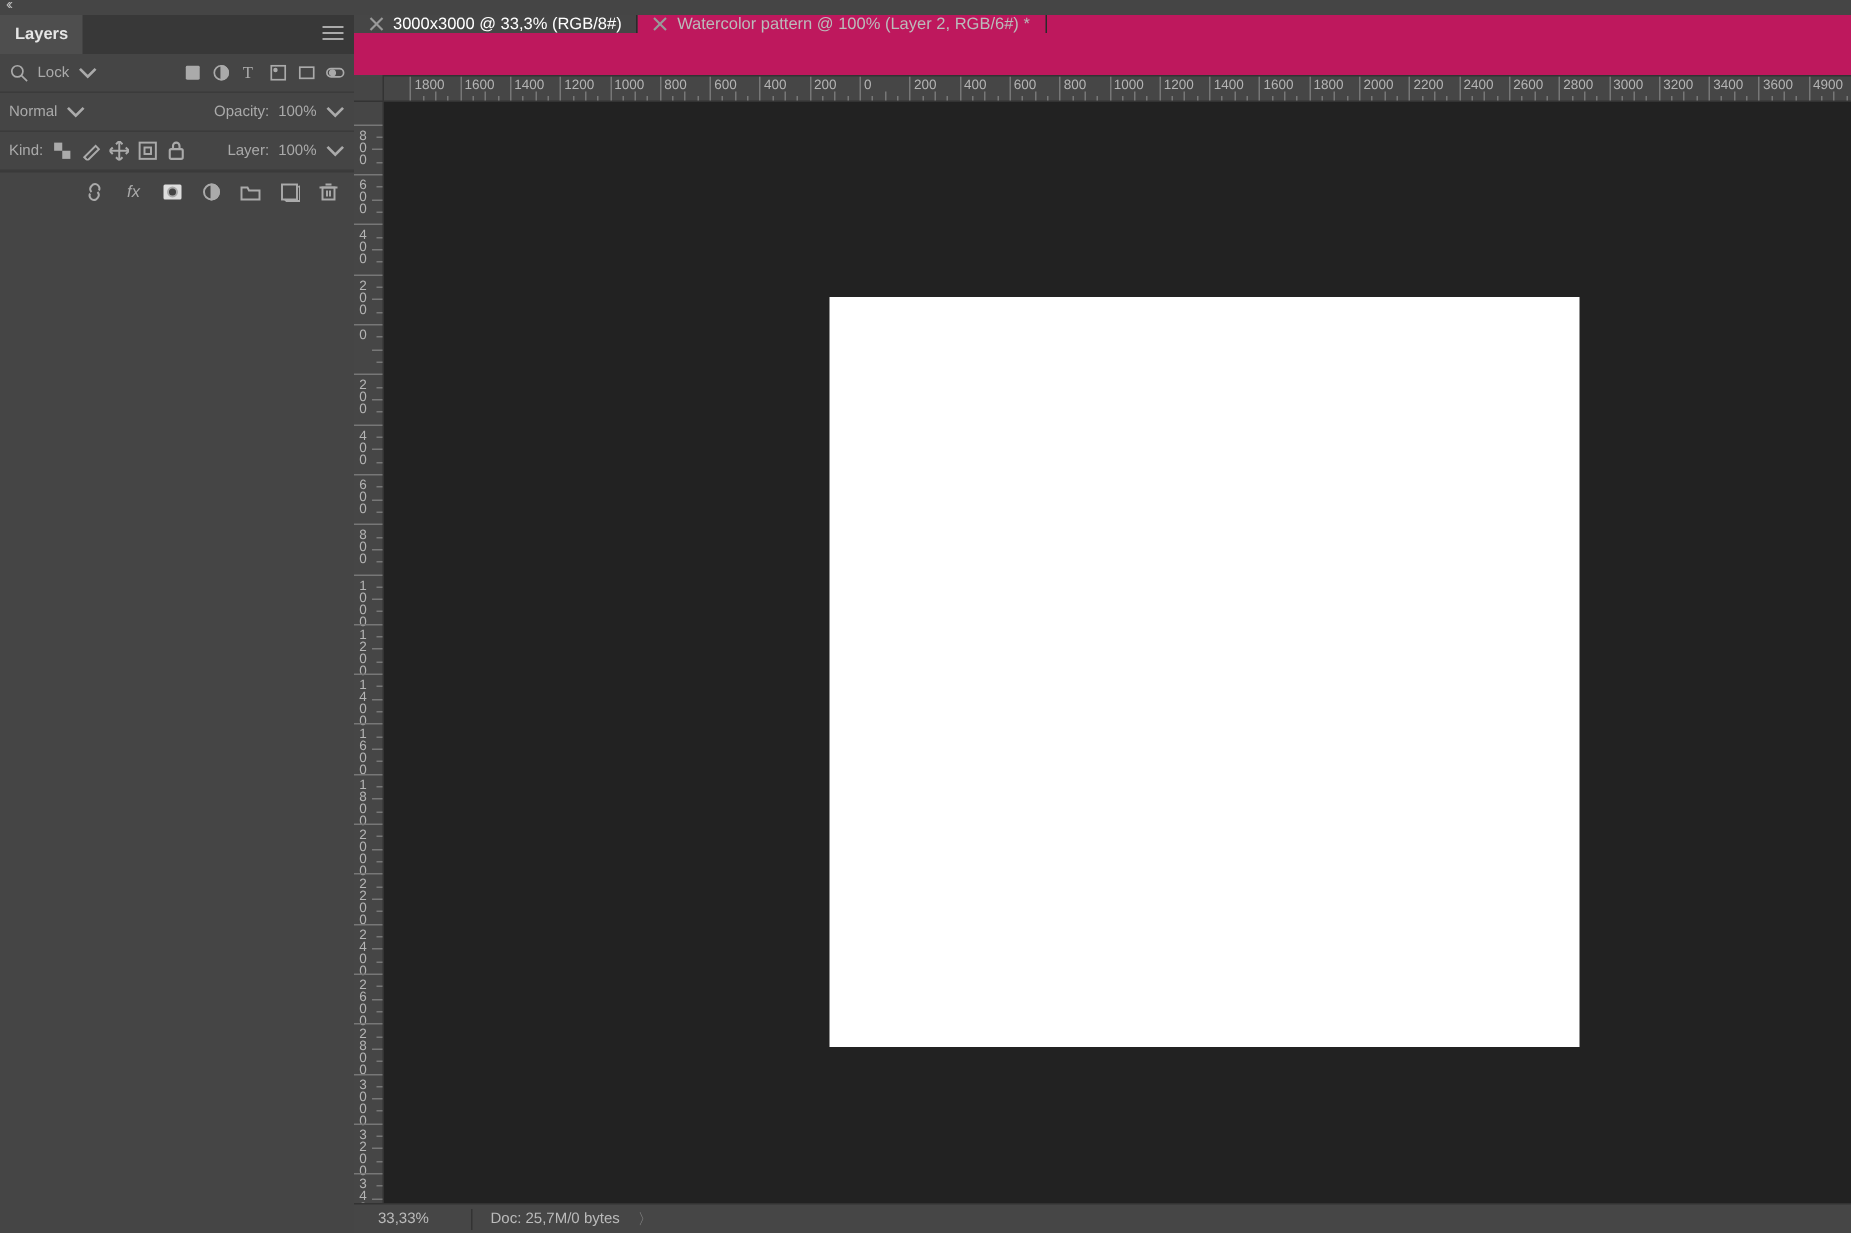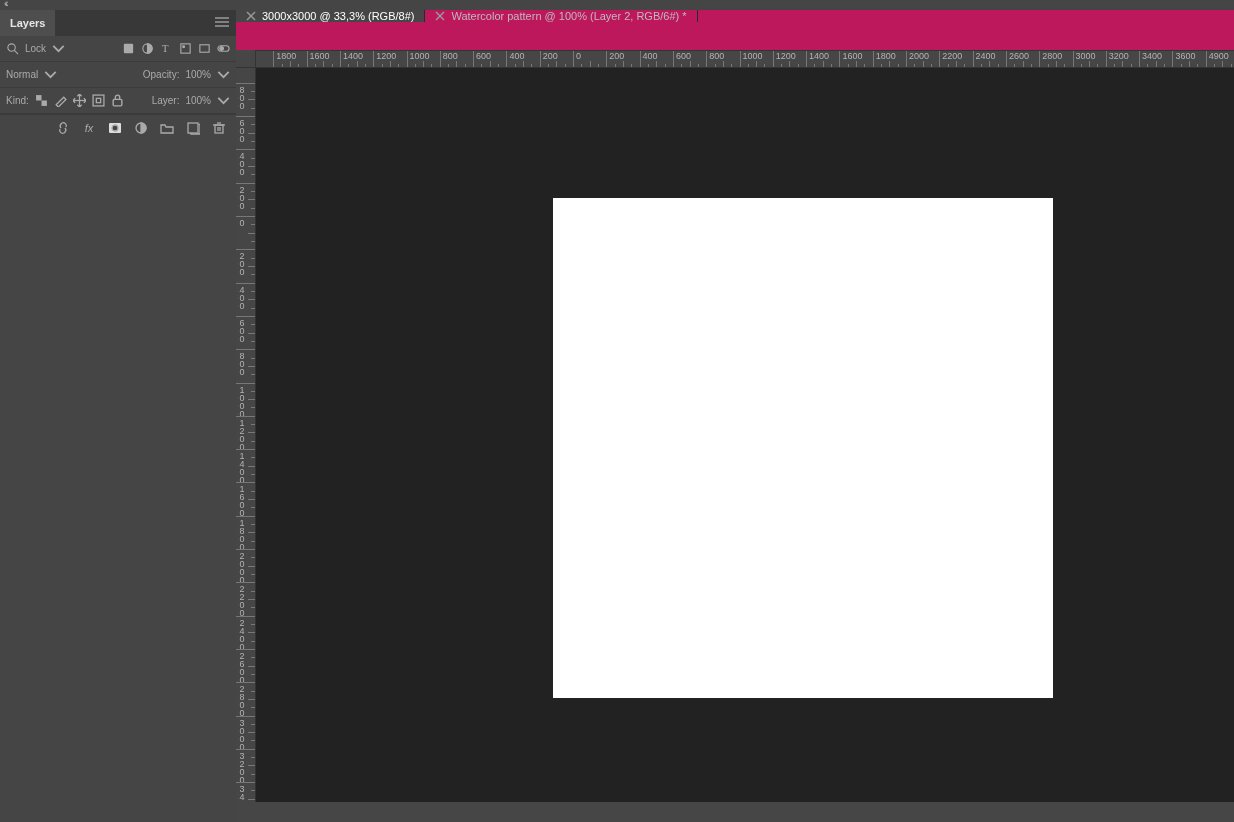--- a/index.html
+++ b/index.html
@@ -560,14 +560,20 @@
           <div class="tick-v mid" style="top: 730.75px;"></div>
           <div class="tick-v minor" style="top: 739.075px;"></div>
           <div class="tick-v" style="top: 747.4px;">
             <span>3600</span>
           </div>
         </div>
       </div>
     <div class="canvas-wrap">
       <div class="canvas" id="canvas" style="left: 297px; top: 130px; width: 499.5px; height: 499.5px;"></div>
     </div>
+    <div class="status-bar">
+      <span class="zoom-field">33,33%</span>
+      <span class="status-sep"></span>
+      <span class="status-doc">Doc: 25,7M/0 bytes</span>
+      <span class="status-caret">〉</span>
+    </div>
   </div>
 </div>
 
 </body></html>

